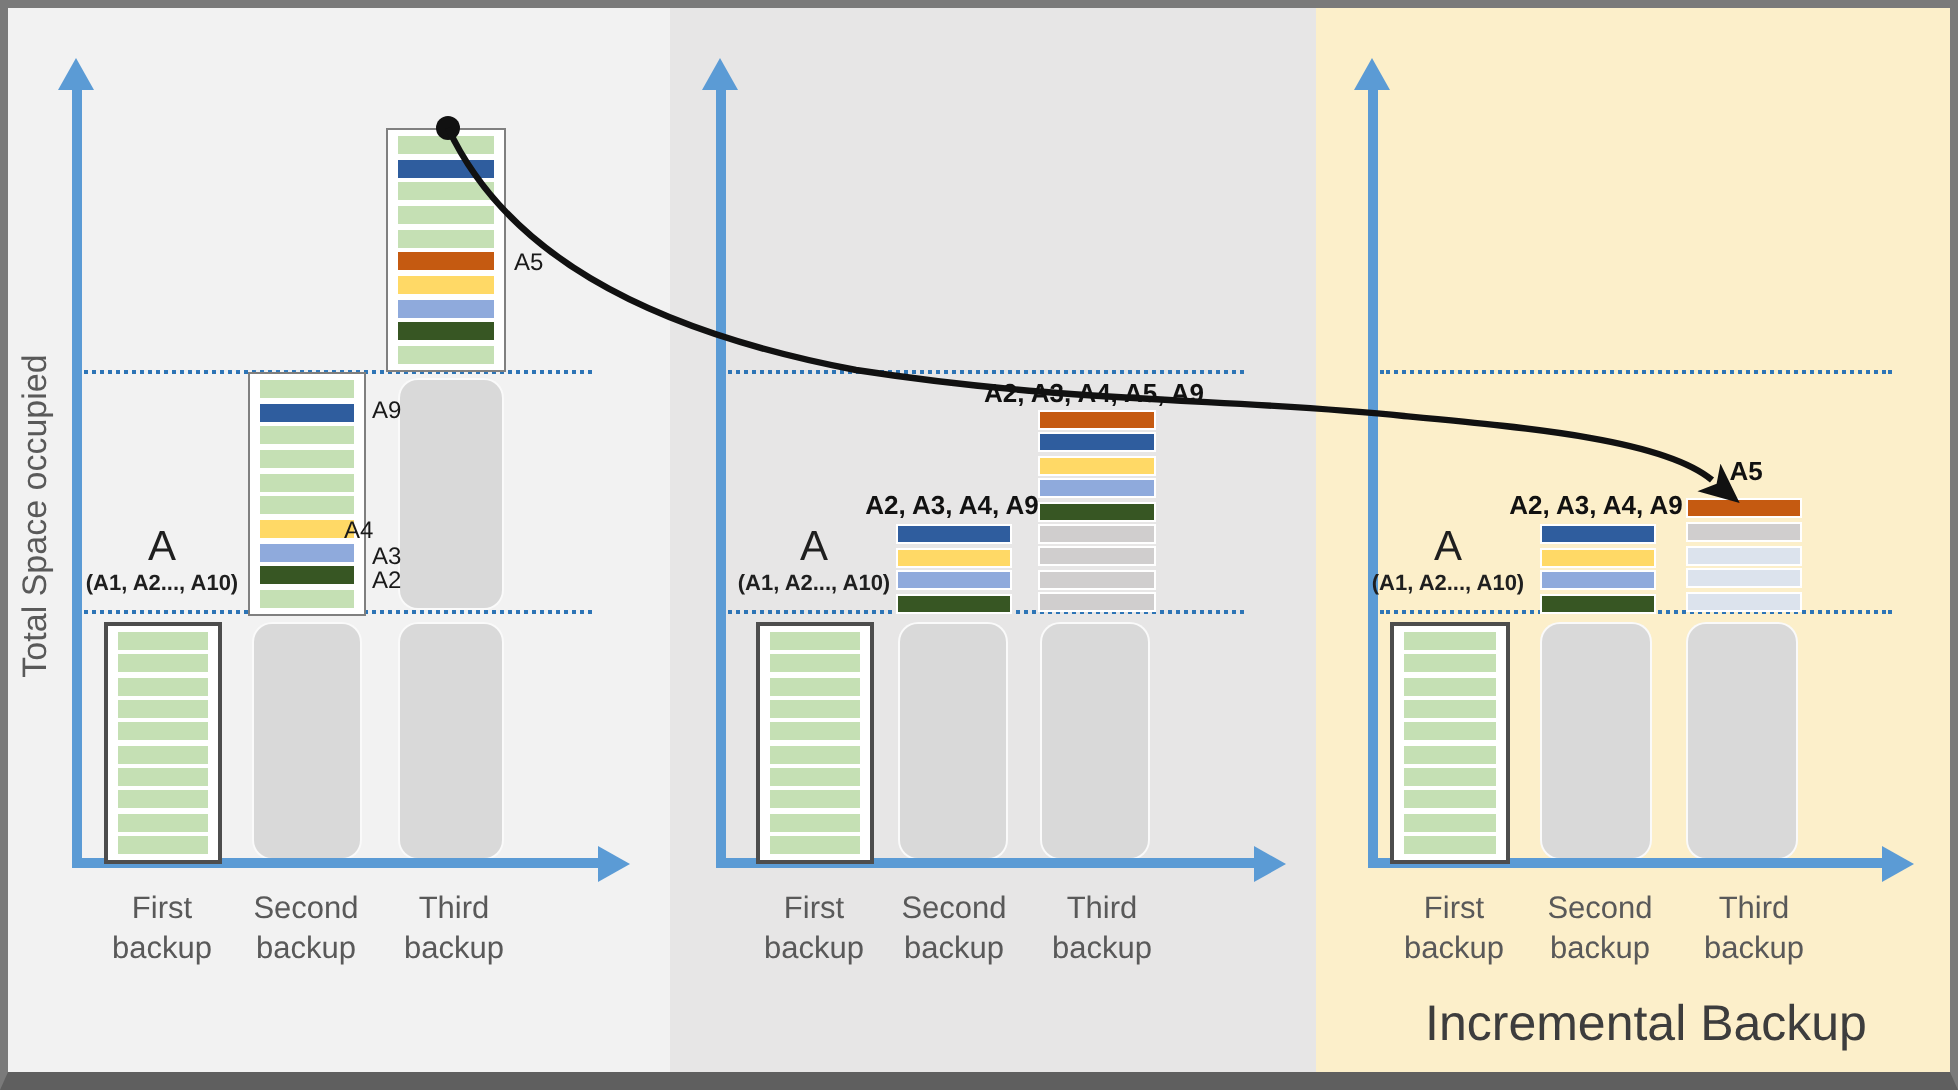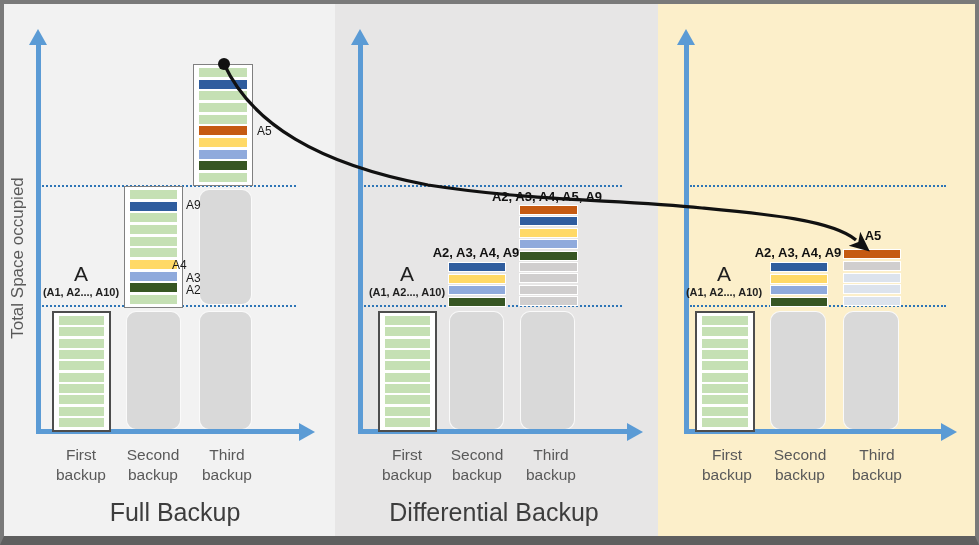--- a/index.html
+++ b/index.html
@@ -98,21 +98,20 @@
 
   <div class="stripe-tag" style="left:186px;top:198px;text-align:right;">A9</div>
   <div class="stripe-tag" style="left:172px;top:258px;">A4</div>
   <div class="stripe-tag" style="left:186px;top:271px;">A3</div>
   <div class="stripe-tag" style="left:186px;top:283px;text-align:center;">A2</div>
   <div class="stripe-tag" style="left:257px;top:124px;">A5</div>
 
   <div class="col-label" style="left:41px;top:445px;">First backup</div>
   <div class="col-label" style="left:113px;top:445px;">Second backup</div>
   <div class="col-label" style="left:187px;top:445px;">Third backup</div>
-  <div class="panel-title" style="left:25px;top:498px;">Full Backup</div>
 
   <div class="axis-v" style="left:358px;top:43px;height:390px;"></div>
   <div class="arrow-up" style="left:351px;top:29px;"></div>
   <div class="axis-h" style="left:358px;top:429px;width:270px;"></div>
   <div class="arrow-right" style="left:627px;top:423px;"></div>
 
   <div class="dotted" style="left:364px;top:185px;width:258px;"></div>
   <div class="dotted" style="left:364px;top:305px;width:258px;"></div>
 
   <div class="a-label" style="left:347px;top:262px;">A</div>
@@ -150,21 +149,20 @@
       <div class="stripe" style="background: rgb(208, 206, 206);"></div>
       <div class="stripe" style="background: rgb(208, 206, 206);"></div>
     </div>
 
   <div class="group-label" style="left:406px;top:245px;width:140px;">A2, A3, A4, A9</div>
   <div class="group-label" style="left:467px;top:189px;width:160px;">A2, A3, A4, A5, A9</div>
 
   <div class="col-label" style="left:367px;top:445px;">First backup</div>
   <div class="col-label" style="left:437px;top:445px;">Second backup</div>
   <div class="col-label" style="left:511px;top:445px;">Third backup</div>
-  <div class="panel-title" style="left:344px;top:498px;">Differential Backup</div>
 
   <div class="axis-v" style="left:684px;top:43px;height:390px;"></div>
   <div class="arrow-up" style="left:677px;top:29px;"></div>
   <div class="axis-h" style="left:684px;top:429px;width:258px;"></div>
   <div class="arrow-right" style="left:941px;top:423px;"></div>
 
   <div class="dotted" style="left:690px;top:185px;width:256px;"></div>
   <div class="dotted" style="left:690px;top:305px;width:256px;"></div>
 
   <div class="a-label" style="left:664px;top:262px;">A</div>
@@ -198,20 +196,21 @@
       <div class="stripe" style="background: rgb(220, 227, 237);"></div>
       <div class="stripe" style="background: rgb(220, 227, 237);"></div>
     </div>
 
   <div class="group-label" style="left:728px;top:245px;width:140px;">A2, A3, A4, A9</div>
   <div class="group-label" style="left:858px;top:228px;width:30px;">A5</div>
 
   <div class="col-label" style="left:687px;top:445px;">First backup</div>
   <div class="col-label" style="left:760px;top:445px;">Second backup</div>
   <div class="col-label" style="left:837px;top:445px;">Third backup</div>
+  <div class="panel-title" style="left:673px;top:498px;">Incremental Backup</div>
 
   <svg class="overlay" width="979" height="545">
     <defs>
       <marker id="ah" markerUnits="userSpaceOnUse" markerWidth="22" markerHeight="20" refX="2" refY="9" orient="auto">
         <path d="M0,0 L20,9 L0,18 L5,9 Z" fill="#111"></path>
       </marker>
     </defs>
     <circle cx="224" cy="64" r="6" fill="#111"></circle>
     <path d="M 224 64 C 252 124, 318 164, 428 185 C 538 202, 618 199, 702 208 C 766 214, 832 220, 856 240" fill="none" stroke="#111" stroke-width="3.2" marker-end="url(#ah)"></path>
   </svg>

